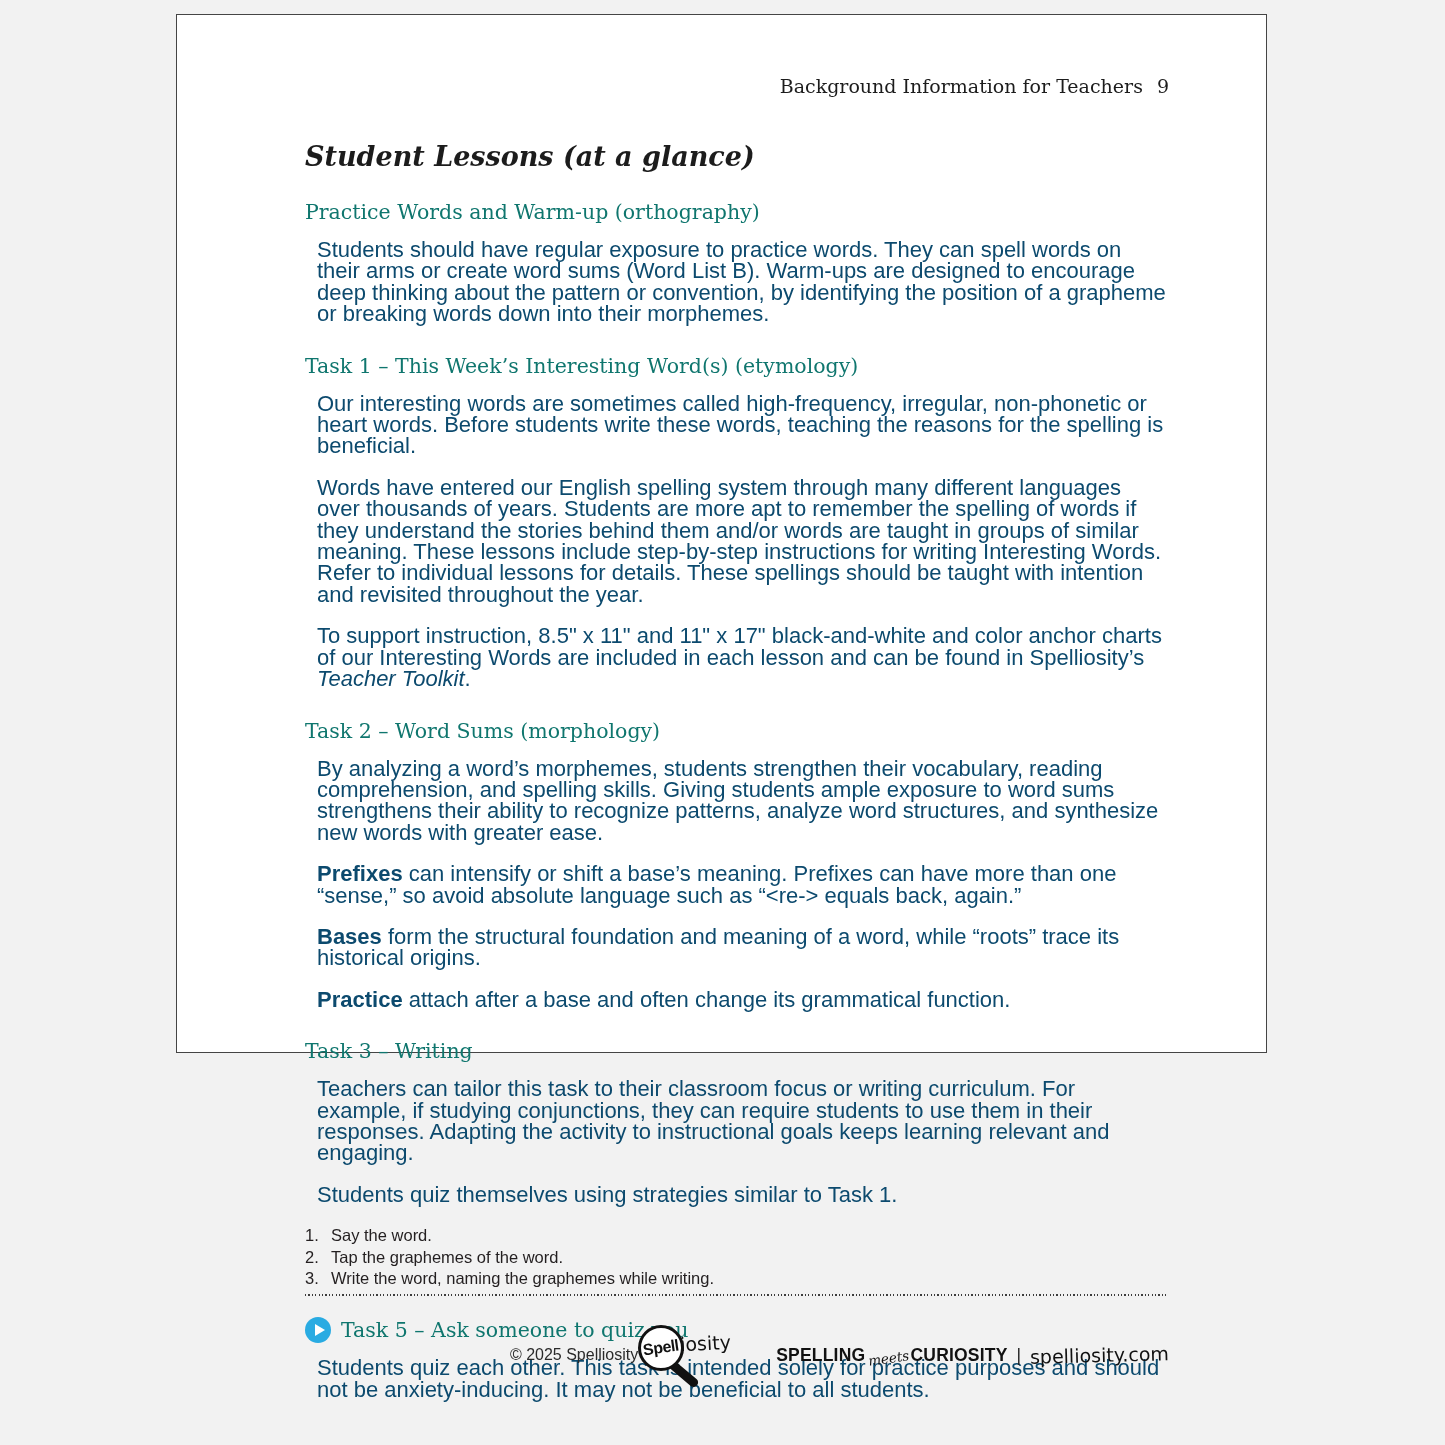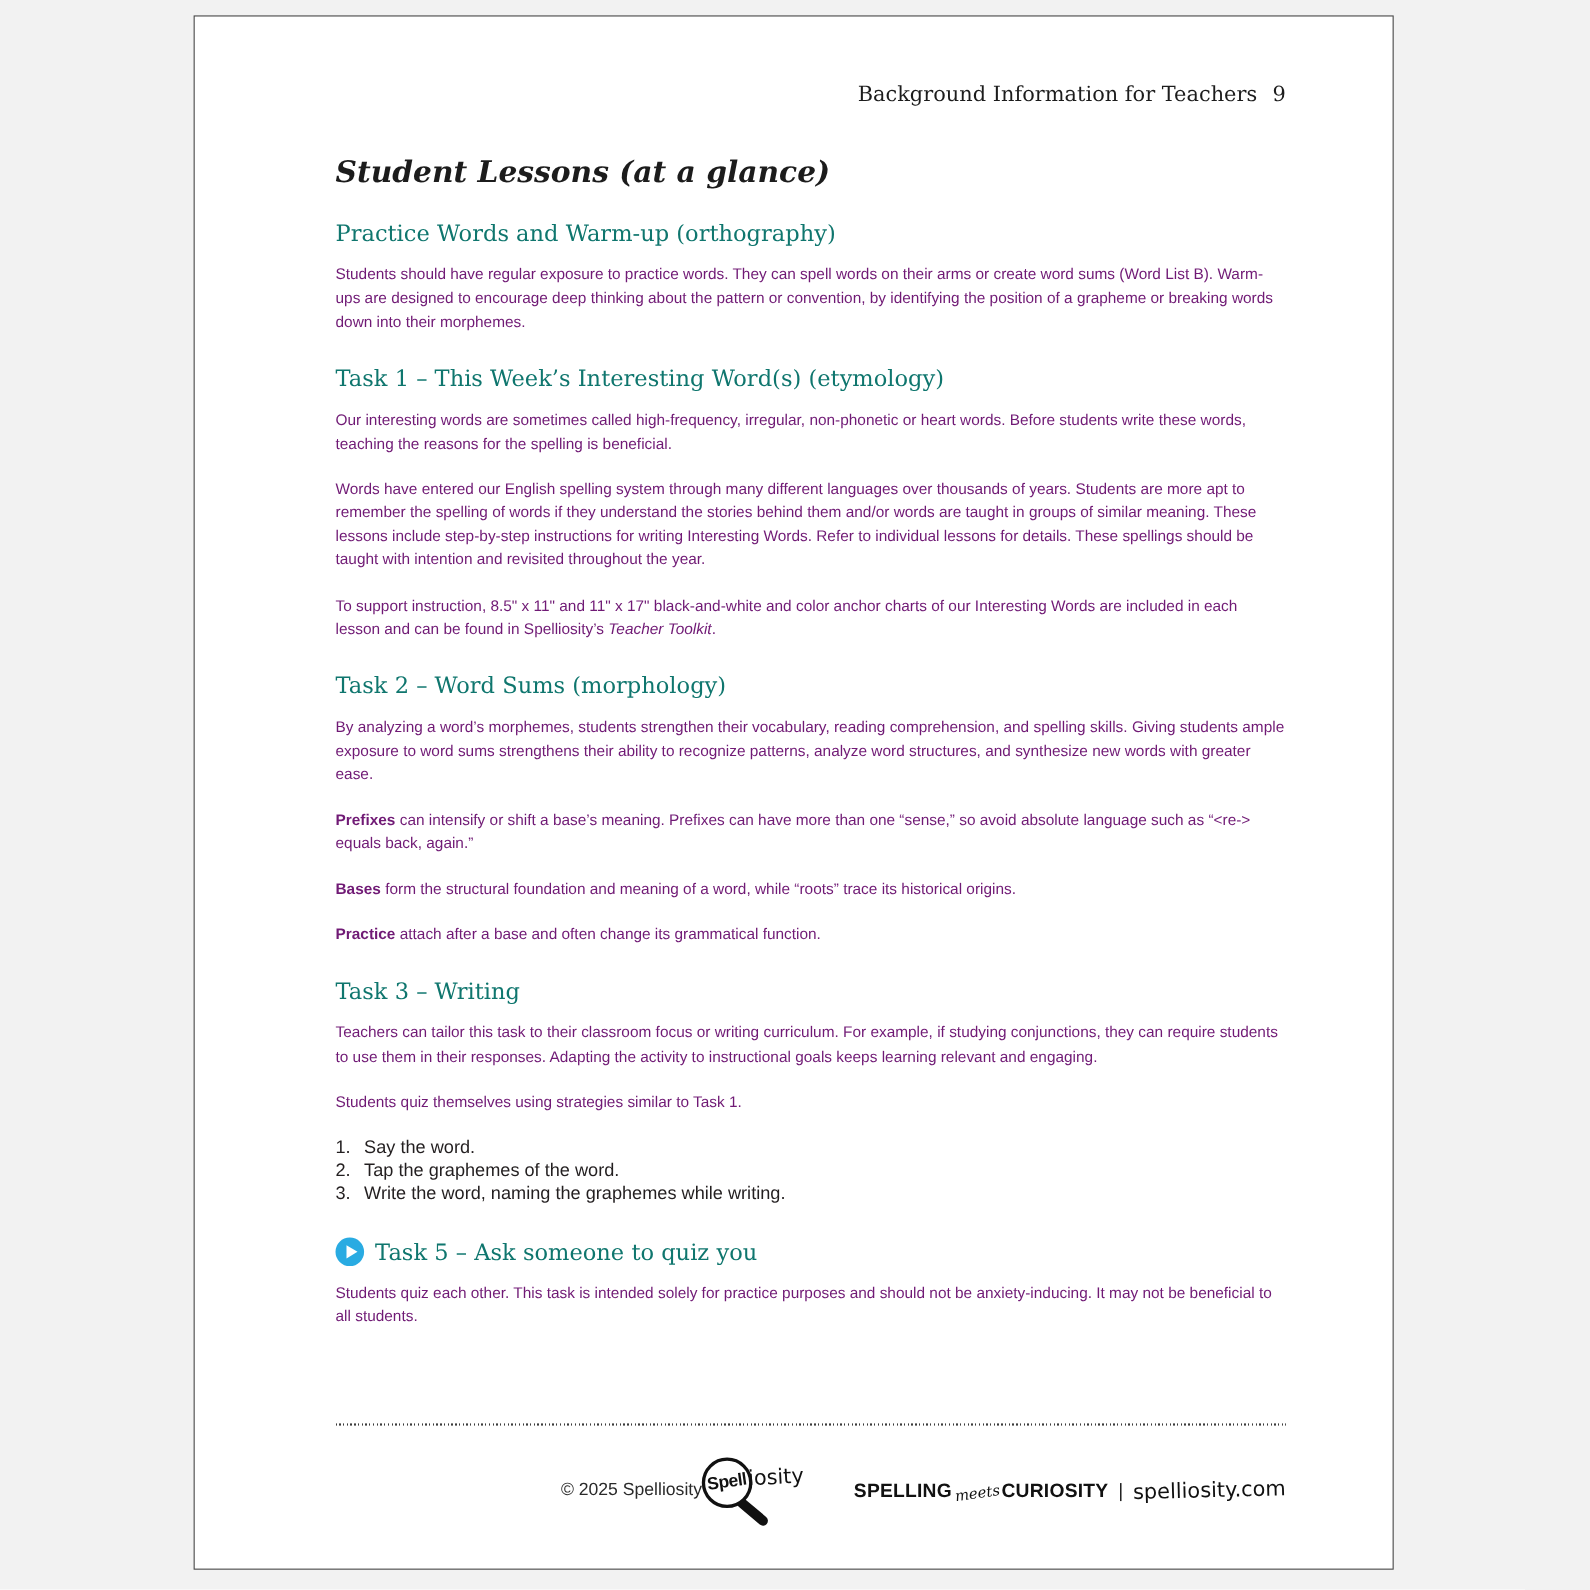--- a/index.html
+++ b/index.html
@@ -6,21 +6,21 @@
   body {
     width: 1445px; height: 1445px;
     background: #f2f2f2;
     font-family: "Liberation Sans", sans-serif;
     color: #231f20;
     position: relative;
   }
   .page {
     position: absolute;
     left: 176px; top: 14px;
-    width: 1091px; height: 1413px;
+    width: 1091px; height: 1039px;
     background: #ffffff;
     border: 1.5px solid #454545;
     box-sizing: border-box;
   }
   .content {
     padding: 60px 97px 0 128px;
   }
   .doc-header {
     text-align: right;
     font-family: "DejaVu Serif", serif;
@@ -41,24 +41,24 @@
   h2.section-heading {
     font-family: "DejaVu Serif", serif;
     font-size: 20.5px;
     line-height: 26px;
     font-weight: 500;
     color: #0f766e;
     margin: 28px 0 14px 0;
   }
   h2.first-heading { margin-top: 26px; }
   p.body-text {
-    font-size: 14px;
+    font-size: 22px;
     line-height: 21.4px;
-    margin: 0 0 20px 0;
-    color: #701a75;
+    margin: 0 0 20px 12px;
+    color: #0c4a6e;
   }
   p.body-text b { font-weight: 700; }
   ol.quiz-list {
     list-style: none;
     margin: 0 0 20px 0;
     padding: 0;
   }
   .quiz-item {
     display: flex;
     font-size: 16.5px;

